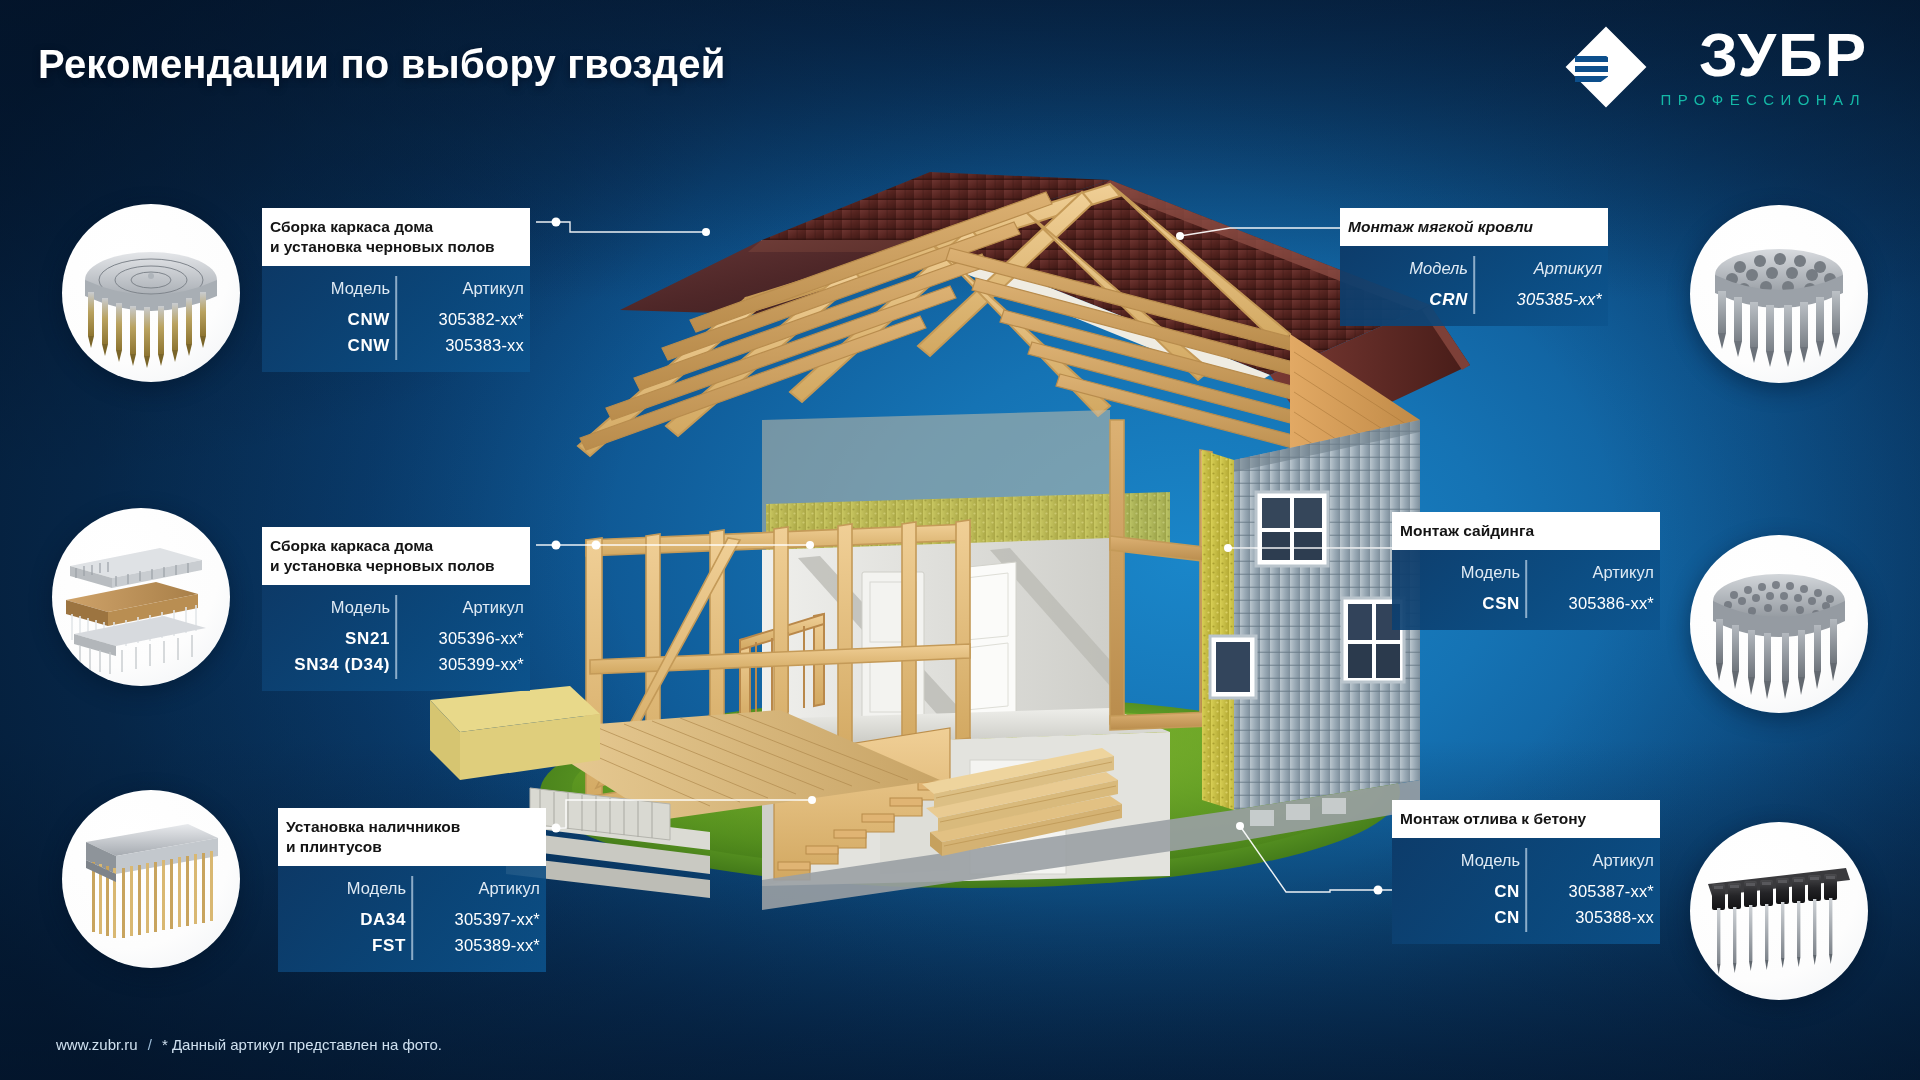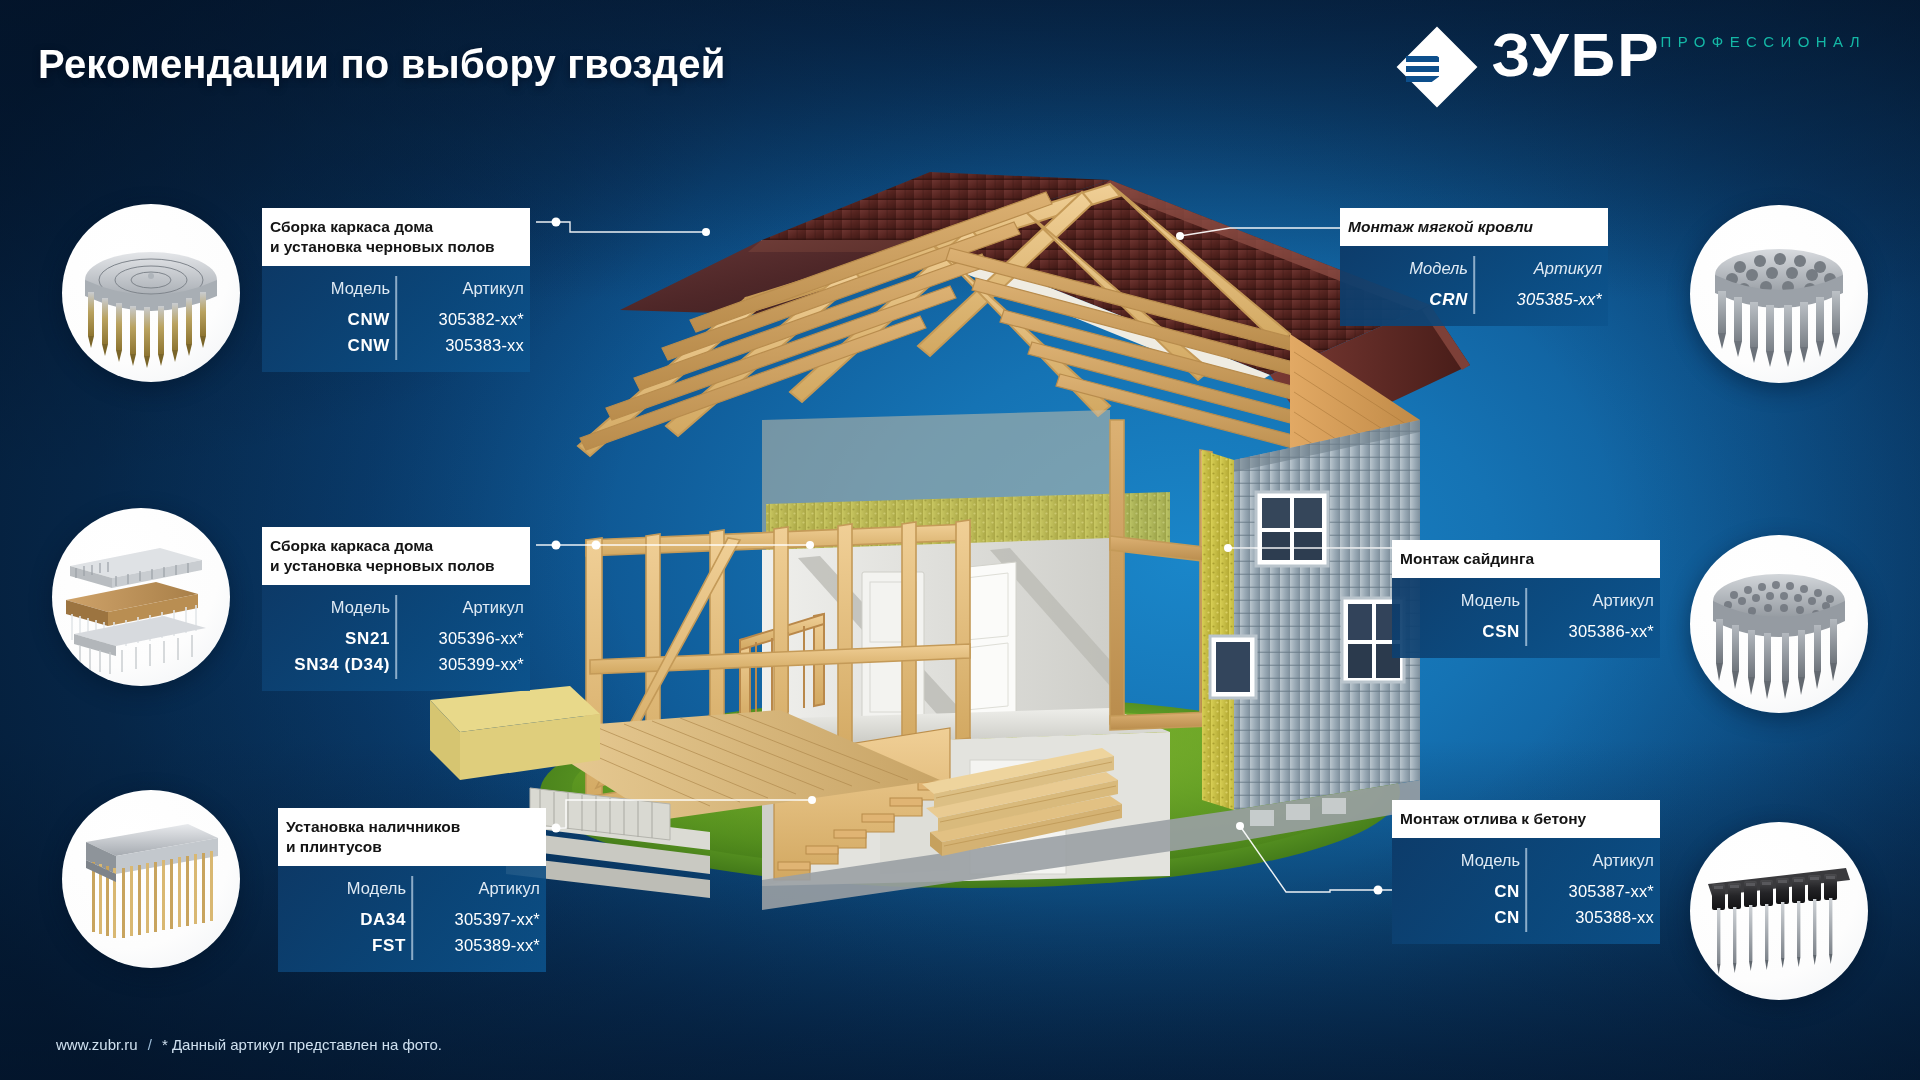--- a/index.html
+++ b/index.html
@@ -37,21 +37,21 @@
   
   #page-title{
     position:absolute;left:38px;top:42px;
     font-size:40px;font-weight:bold;color:#ffffff;letter-spacing:.2px;
     text-shadow:0 2px 7px rgba(0,10,25,.55);
     font-family:"Liberation Sans","DejaVu Sans",sans-serif;
   }
   
   #logo{position:absolute;right:52px;top:26px;display:flex;align-items:flex-start;}
   #logo .mark{width:82px;height:82px;margin-right:14px;flex:none;}
-  #logo .words{display:flex;align-items:flex-start;}
+  #logo .words{display:flex;flex-direction:column;align-items:flex-end;}
   #logo .brand{
     font-size:62px;font-weight:bold;color:#fff;line-height:.94;
     letter-spacing:2px;font-family:"Liberation Sans","DejaVu Sans",sans-serif;
   }
   #logo .sub{
     font-size:15px;color:#14b8a6;letter-spacing:6.4px;margin-top:7px;margin-right:2px;
     font-family:"Liberation Sans","DejaVu Sans",sans-serif;
   }
 
   
@@ -736,21 +736,21 @@
         <polygon points="60,142 68,142 64,158"></polygon>
           <polygon points="76,146 84,146 80,162"></polygon>
         <polygon points="94,146 102,146 98,162"></polygon>
           <polygon points="110,142 118,142 114,158"></polygon>
         <polygon points="126,136 134,136 130,152"></polygon>
           <polygon points="142,128 150,128 146,144"></polygon>
       </g>
     </svg>
   </div>
 
-  <div class="card" style="left:1392px;top:540px;">
+  <div class="card" style="left:1392px;top:512px;">
     <div class="card-title">
       <span>Монтаж сайдинга</span>
     </div>
     <div class="card-body">
       <div class="crow hdr">
         <div class="ccell">Модель</div>
         <div class="ccell">Артикул</div>
       </div>
       <div class="crow dat">
         <div class="ccell model">CSN</div>

